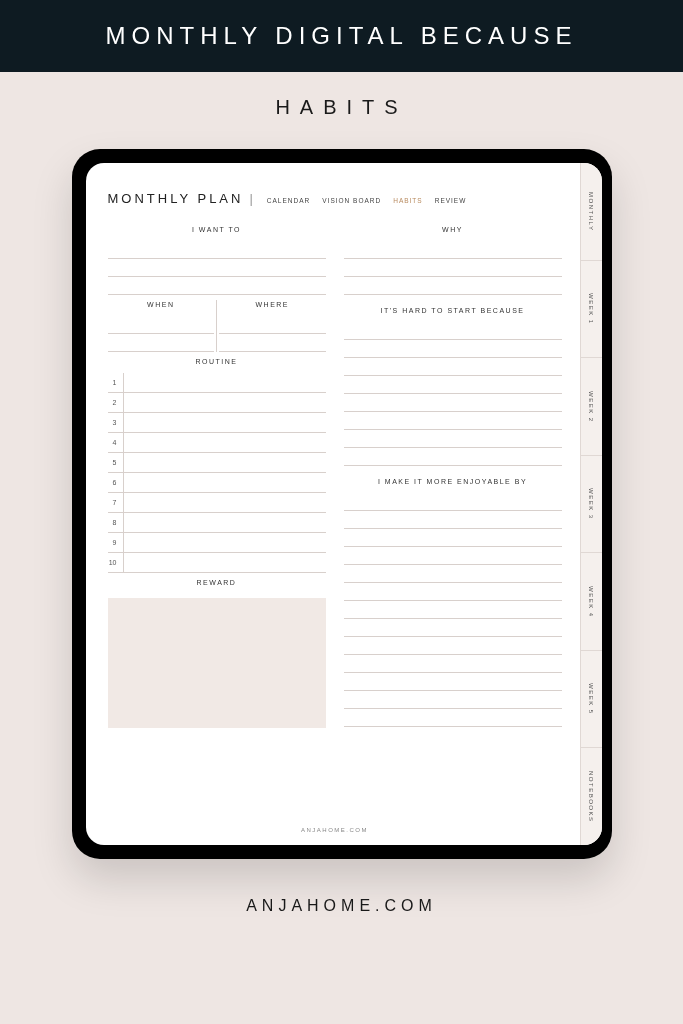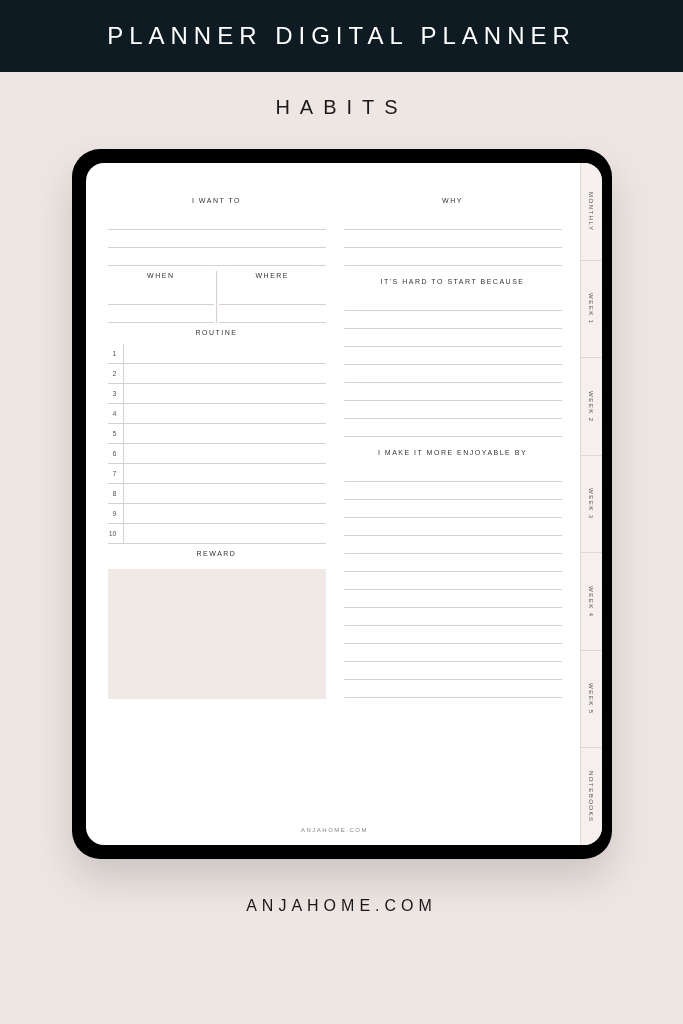--- a/index.html
+++ b/index.html
@@ -154,28 +154,38 @@
   text-align: center;
   font-size: 16px;
   letter-spacing: 5px;
   color: #1a1a1a;
   margin-top: 38px;
 }
 </style>
 </head>
 <body>
 
-<div class="banner">PLANNER DIGITAL PLANNER</div>
+<div class="banner">MONTHLY DIGITAL BECAUSE</div>
 <div class="subtitle">HABITS</div>
 
 <div class="tablet">
   <div class="camera"></div>
   <div class="screen">
     <div class="page">
 
+      <div class="header-row">
+        <span class="page-title">MONTHLY PLAN</span>
+        <span class="divider-pipe">|</span>
+        <div class="toptabs">
+          <span class="toptab">CALENDAR</span>
+          <span class="toptab">VISION BOARD</span>
+          <span class="toptab active">HABITS</span>
+          <span class="toptab">REVIEW</span>
+        </div>
+      </div>
 
       <div class="columns">
 
         <div class="col">
           <div class="section-label">I WANT TO</div>
           <div class="lines">
             <div class="line"></div>
               <div class="line"></div>
               <div class="line"></div>
           </div>

